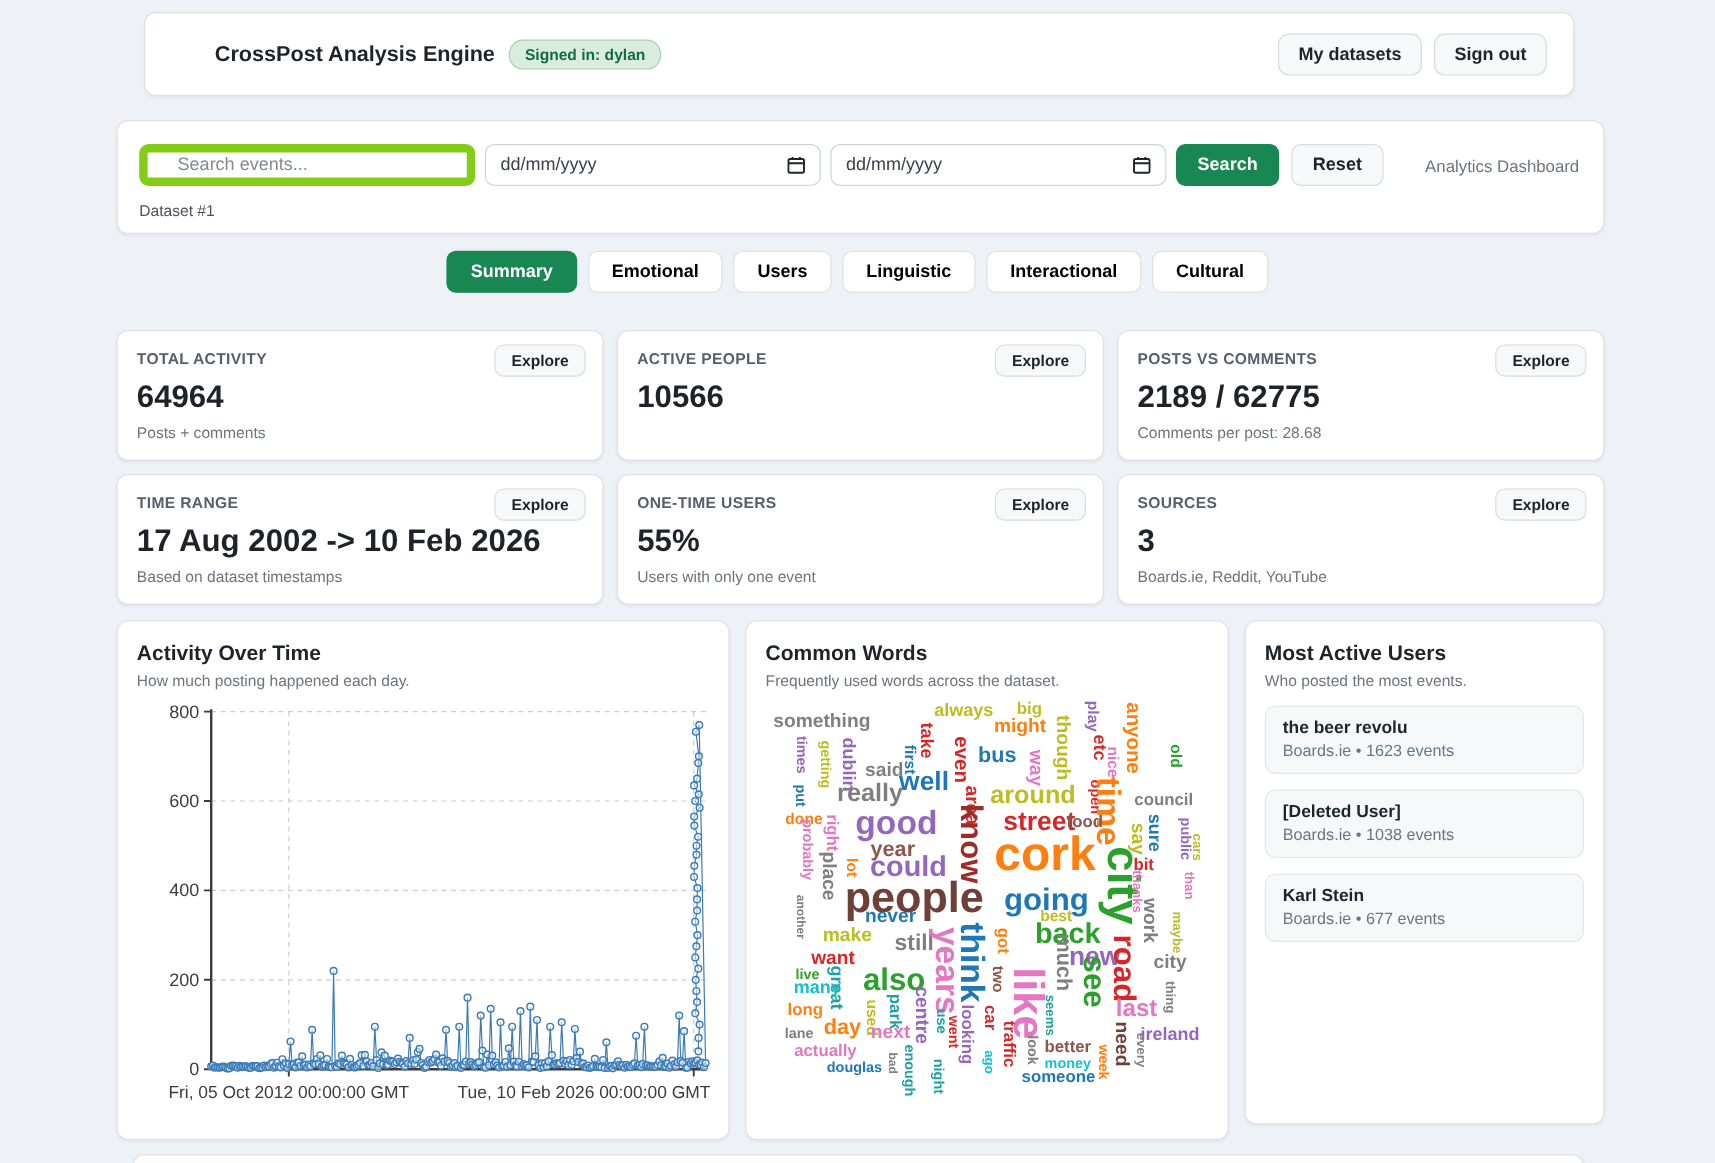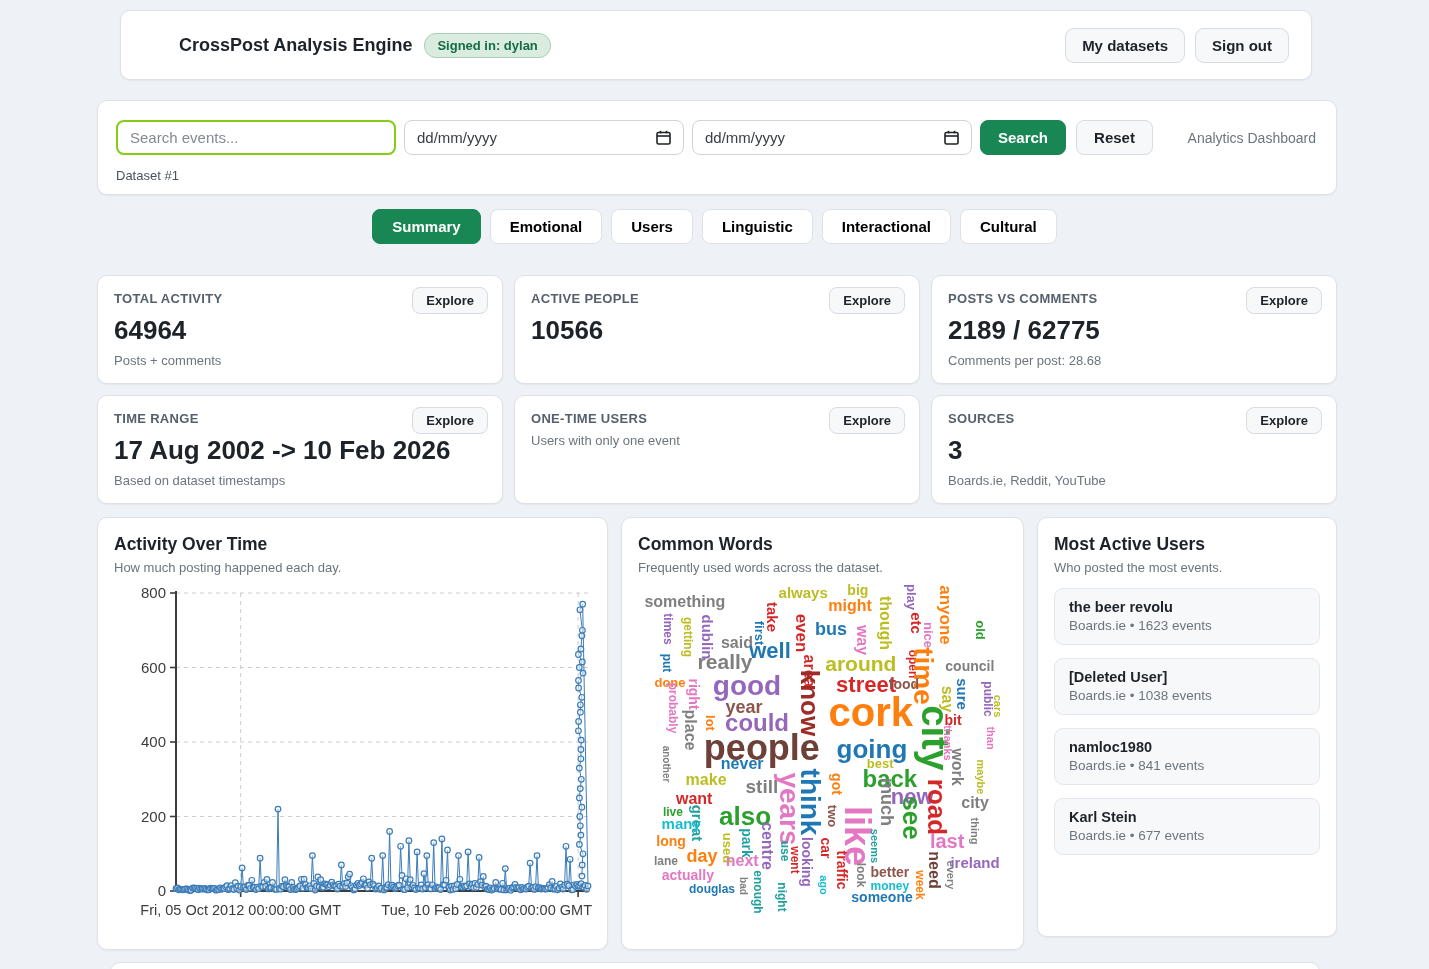--- a/index.html
+++ b/index.html
@@ -18,22 +18,22 @@
   .app-title { font-size:18px; font-weight:bold;margin-left:36px; }
   .signin-badge { margin-left:12px; font-size:13px; font-weight:bold; color:#146c43;
     background:#d9ecdf; border:1px solid #a9cfb6; border-radius:12px; padding:4px 12px; }
   .header-spacer { flex:1; }
   .btn { display:inline-block; background:#f6f8f9; border:1px solid #d7dce1; border-radius:9px;
     color:#1d2329; font-weight:bold; cursor:pointer; text-align:center; }
   .btn-lg { font-size:15px; padding:8px 16px; margin-left:10px; }
   
   .filter-card { position:absolute; left:97px; top:100px; width:1240px; height:95px; padding:19px 18px 0 18px; }
   .filter-row { display:flex; align-items:center; }
-  .text-input { width:280px; height:35px; border:2px solid #84cc16; border-radius:8px;
-    font-size:15px; padding:0 12px; color:#1d2329; font-family:inherit; background:#fff; }
+  .text-input { width:280px; height:35px; border:7px solid #84cc16; border-radius:8px;
+    font-size:15px; padding:0 25px; color:#1d2329; font-family:inherit; background:#fff; }
   .text-input::placeholder { color:#828a92; }
   .date-input { width:280px; height:35px; border:1px solid #ced4da; border-radius:8px;
     margin-left:8px; display:flex; align-items:center; padding:0 12px; font-size:15px; color:#3a4047;
     background:#fff; justify-content:space-between; }
   .btn-search { background:#198754; border:1px solid #198754; color:#fff; font-size:15px; font-weight:bold;
     border-radius:8px; padding:8px 17px; margin-left:8px; }
   .btn-reset { font-size:15px; padding:8px 17px; margin-left:10px; border-radius:8px; }
   .dash-label { flex:1; text-align:right; color:#6c757d; font-size:14px; padding-right:2px; }
   .dataset-label { margin-top:13px; font-size:13px; color:#49515a; }
   
@@ -138,20 +138,21 @@
     </div>
     <div class="card stat-card">
       <div class="stat-label">TIME RANGE</div>
       <button class="btn btn-explore">Explore</button>
       <div class="stat-value">17 Aug 2002 -&gt; 10 Feb 2026</div>
       <div class="stat-sub">Based on dataset timestamps</div>
     </div>
     <div class="card stat-card">
       <div class="stat-label">ONE-TIME USERS</div>
       <button class="btn btn-explore">Explore</button>
+      <div class="stat-value">55%</div>
       <div class="stat-sub">Users with only one event</div>
     </div>
     <div class="card stat-card">
       <div class="stat-label">SOURCES</div>
       <button class="btn btn-explore">Explore</button>
       <div class="stat-value">3</div>
       <div class="stat-sub">Boards.ie, Reddit, YouTube</div>
     </div>
   </div>
 
@@ -632,24 +633,20 @@
     <div id="users-list">
         <div class="user-card">
           <div class="user-name">the beer revolu</div>
           <div class="user-meta">Boards.ie • 1623 events</div>
         </div>
         <div class="user-card">
           <div class="user-name">[Deleted User]</div>
           <div class="user-meta">Boards.ie • 1038 events</div>
         </div>
         <div class="user-card">
-          <div class="user-name">namloc1980</div>
-          <div class="user-meta">Boards.ie • 841 events</div>
-        </div>
-        <div class="user-card">
           <div class="user-name">Karl Stein</div>
           <div class="user-meta">Boards.ie • 677 events</div>
         </div>
       </div>
   </div>
 
 </div>
 
 <div class="card partial-card"></div>
 

